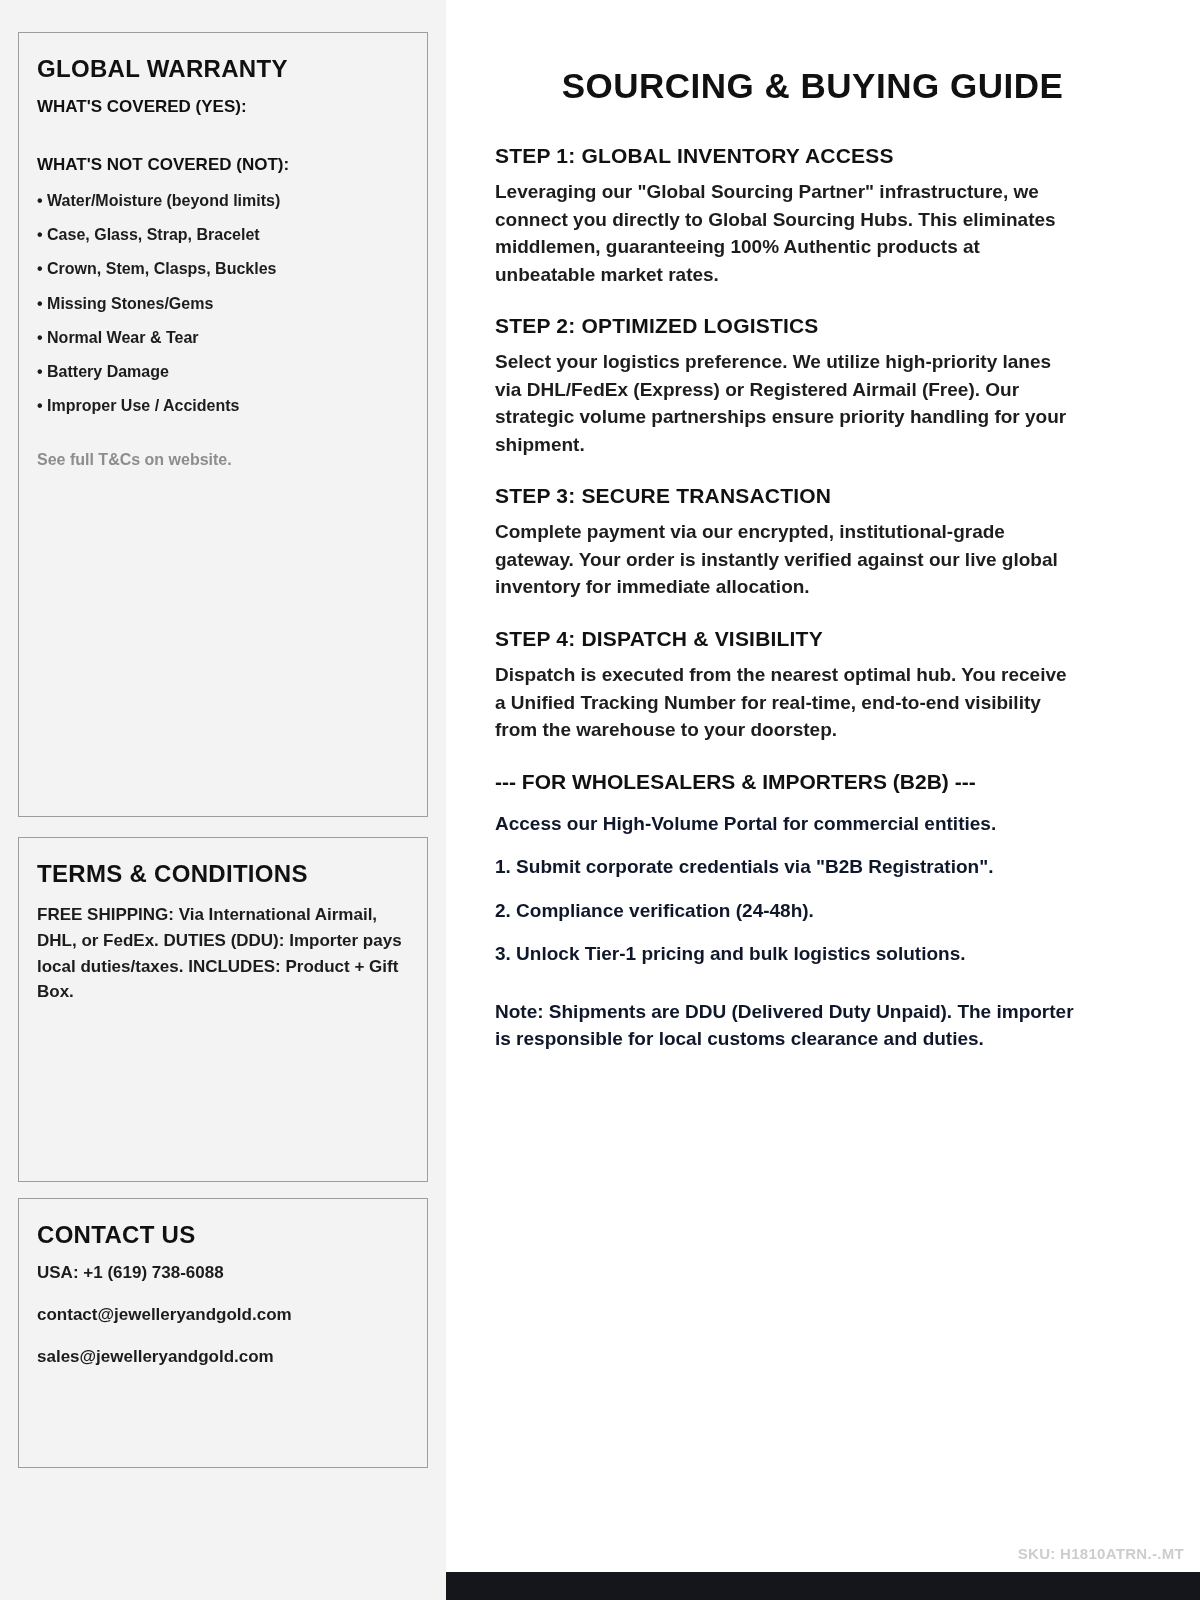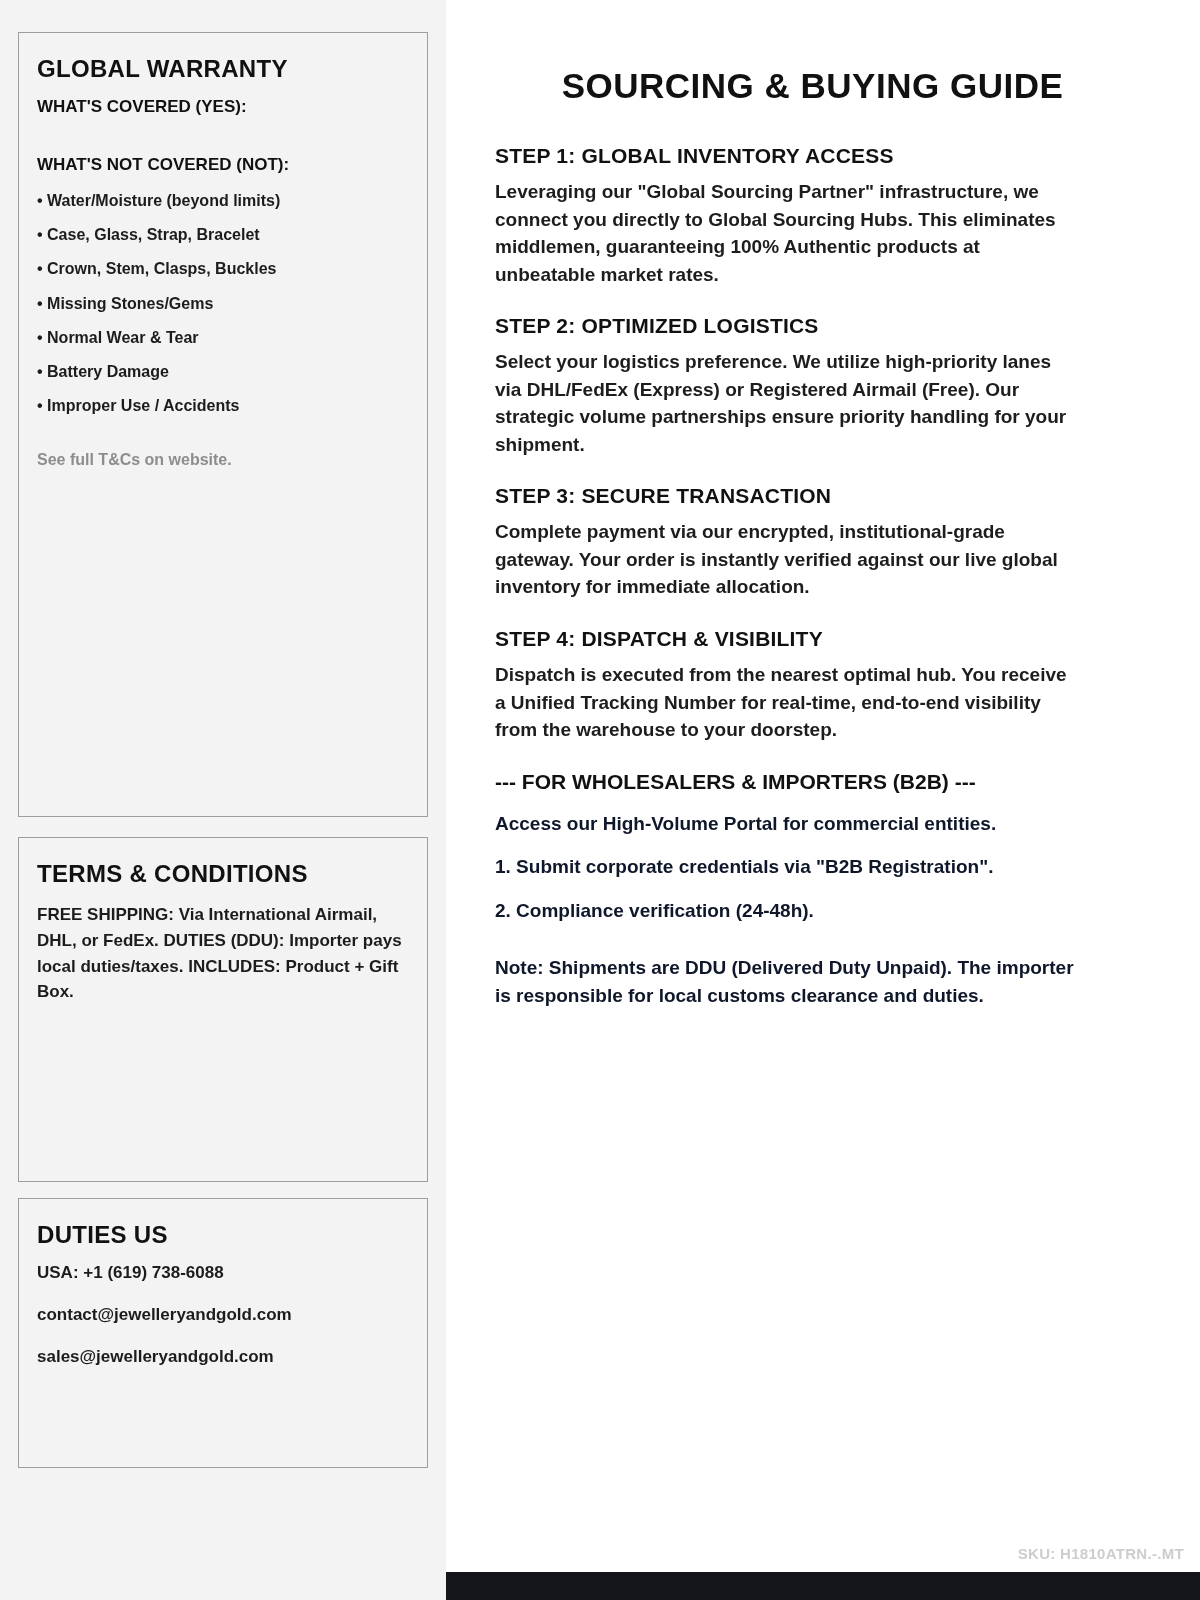--- a/index.html
+++ b/index.html
@@ -96,21 +96,21 @@
 
     <p class="muted-note">See full T&amp;Cs on website.</p>
   </section>
 
   <section class="card terms">
     <h2>TERMS &amp; CONDITIONS</h2>
     <p class="terms-body">FREE SHIPPING: Via International Airmail, DHL, or FedEx.  DUTIES (DDU): Importer pays local duties/taxes.  INCLUDES: Product + Gift Box.</p>
   </section>
 
   <section class="card contact">
-    <h2>DUTIES US</h2>
+    <h2>CONTACT US</h2>
     <p class="contact-line">USA: +1 (619) 738-6088</p>
     <p class="contact-line">contact@jewelleryandgold.com</p>
     <p class="contact-line">sales@jewelleryandgold.com</p>
   </section>
 
 </aside>
 
 <main class="main">
 
   <h1 class="main-title">SOURCING &amp; BUYING GUIDE</h1>
@@ -133,19 +133,20 @@
   <section class="step">
     <h3>STEP 4: DISPATCH &amp; VISIBILITY</h3>
     <p>Dispatch is executed from the nearest optimal hub. You receive a Unified Tracking Number for real-time, end-to-end visibility from the warehouse to your doorstep.</p>
   </section>
 
   <section class="b2b">
     <h3 class="b2b-head">--- FOR WHOLESALERS &amp; IMPORTERS (B2B) ---</h3>
     <p>Access our High-Volume Portal for commercial entities.</p>
     <p>1. Submit corporate credentials via "B2B Registration".</p>
     <p>2. Compliance verification (24-48h).</p>
+    <p>3. Unlock Tier-1 pricing and bulk logistics solutions.</p>
     <p class="note">Note: Shipments are DDU (Delivered Duty Unpaid). The importer is responsible for local customs clearance and duties.</p>
   </section>
 
 </main>
 
 <div class="sku">SKU: H1810ATRN.-.MT</div>
 <div class="bottom-bar"></div>
 
 </body></html>

